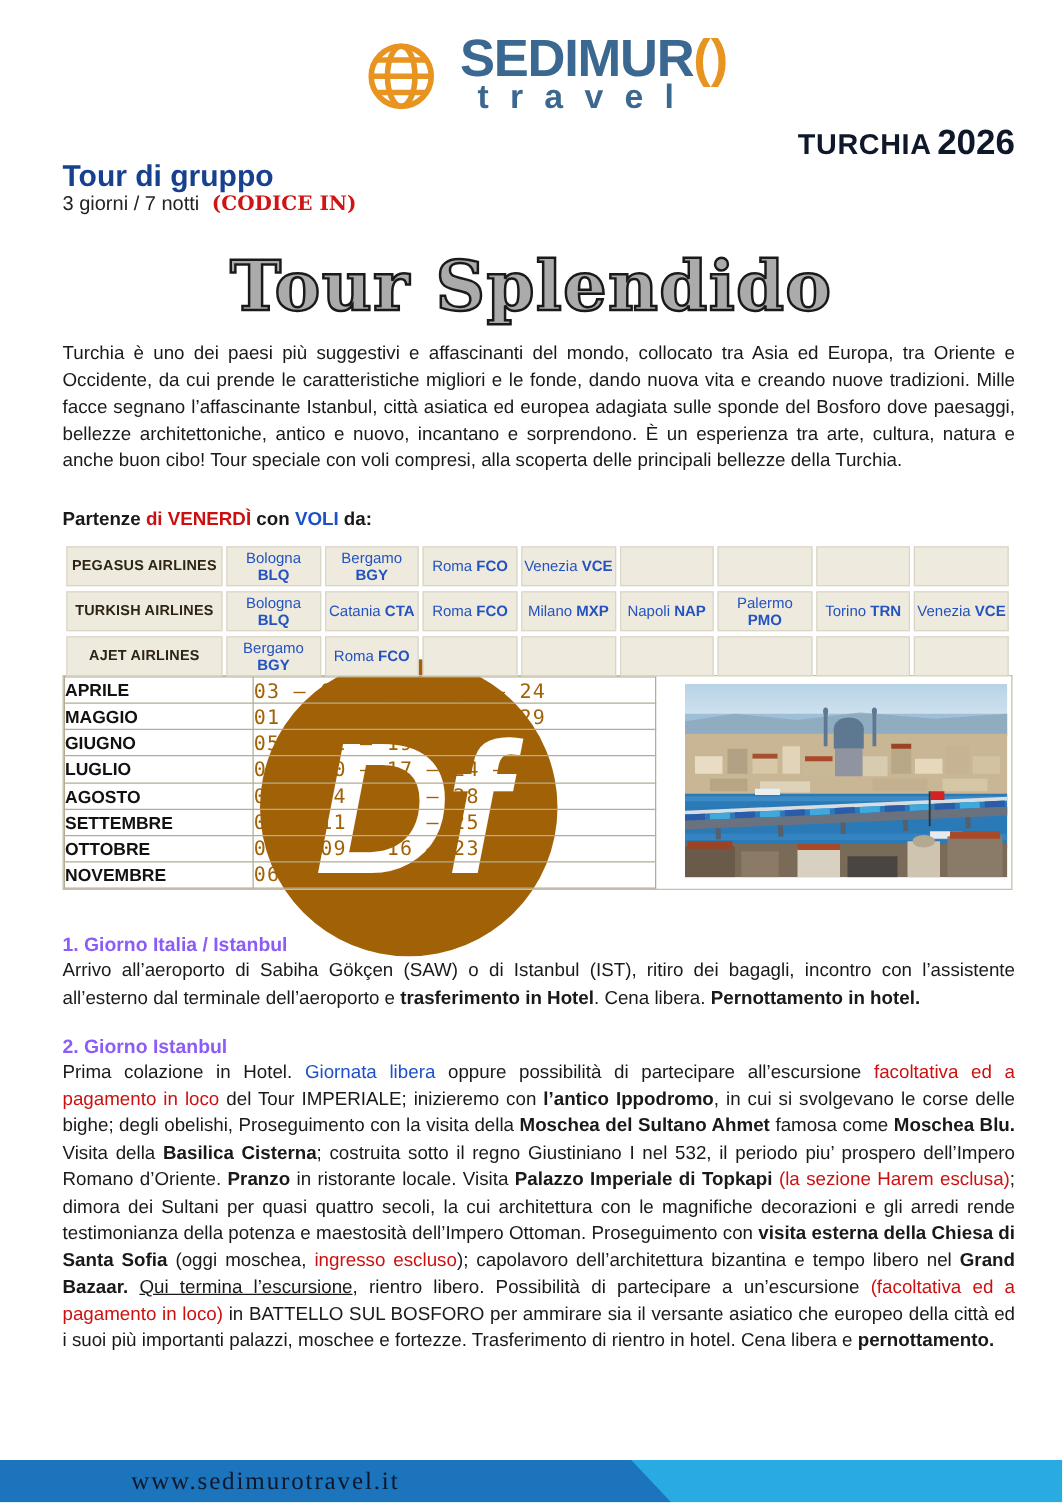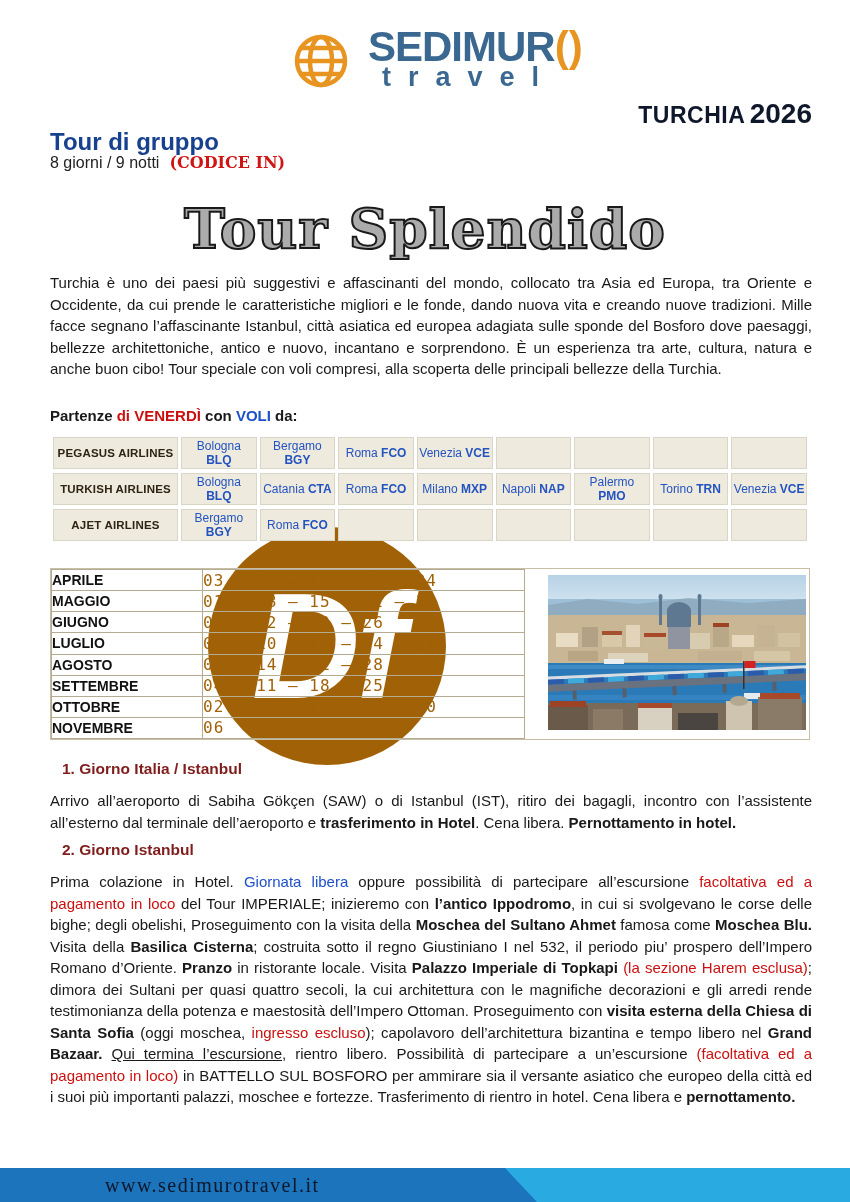--- a/index.html
+++ b/index.html
@@ -40,34 +40,34 @@
                     text-align:center;vertical-align:middle;overflow:hidden;}
   td.al-name{font-size:11.5px;font-weight:bold;color:#2e2414;letter-spacing:0.2px;}
   td.al-city{font-size:12px;color:#2353c0;}
   td.al-city b{font-weight:bold;}
 
   
   .watermark{position:absolute;left:208px;top:527px;width:238px;height:238px;border-radius:50%;
              background:#a16207;display:flex;align-items:center;justify-content:center;
              color:#ffffff;font-weight:bold;font-size:150px;z-index:0;letter-spacing:-4px;font-style:italic;}
   .calendar-box{position:absolute;left:50px;top:540px;width:758px;height:170px;
-                border:1px solid #c6bfa6;z-index:1;margin-top:28px;}
+                border:1px solid #c6bfa6;z-index:1;}
   table.months{position:absolute;left:0;top:0;width:474px;height:170px;
                border-collapse:collapse;table-layout:fixed;}
   table.months td{border:1px solid #b3ac92;height:20px;padding:0;vertical-align:middle;}
   td.m-name{font-size:14px;font-weight:bold;color:#111;padding-left:9px;width:150px;}
   td.m-dates{font-family:"DejaVu Sans Mono",monospace;font-size:16px;color:#a16207;
              padding-left:10px;letter-spacing:1px;}
   .photo{position:absolute;left:497px;top:6px;width:258px;height:155px;overflow:hidden;}
 
   
   .day{position:absolute;left:50px;width:762px;}
   .day-1{top:748px;}
   .day-2{top:829px;}
-  .day h2{margin:12px;font-size:15.5px;font-weight:bold;color:#7f1d1d;}
+  .day h2{margin:0;font-size:15.5px;font-weight:bold;color:#8b5cf6;}
   .day p{margin:0;font-size:15px;line-height:21.5px;text-align:justify;}
 
   
   .footer{position:absolute;left:0;bottom:0;width:850px;height:34px;background:#29abe2;z-index:3;}
   .footer-dark{position:absolute;left:0;top:0;width:100%;height:100%;background:#1b74bc;
                clip-path:polygon(0 0,505px 0,537px 100%,0 100%);}
   .website{position:absolute;left:105px;top:0;height:34px;display:flex;align-items:center;
            font-family:Liberation Serif, serif;font-size:20px;color:#0f172a;letter-spacing:1.5px;}
 </style>
 </head>
@@ -93,21 +93,21 @@
     </div>
   </div>
 
   <div class="edition">
     <span class="ed-word">TURCHIA</span>
     <span class="ed-year">2026</span>
   </div>
 
   <div class="group-label">Tour di gruppo</div>
   <div class="duration-line">
-    <span>8 giorni / 9 notti</span><span class="code">(CODICE IN)</span>
+    <span>3 giorni / 7 notti</span><span class="code">(CODICE IN)</span>
   </div>
   <h1 class="tour-title">Tour Splendido</h1>
   <p class="intro-text">Turchia è uno dei paesi più suggestivi e affascinanti del mondo, collocato tra Asia ed Europa, tra Oriente e Occidente, da cui prende le caratteristiche migliori e le fonde, dando nuova vita e creando nuove tradizioni. Mille facce segnano l’affascinante Istanbul, città asiatica ed europea adagiata sulle sponde del Bosforo dove paesaggi, bellezze architettoniche, antico e nuovo, incantano e sorprendono. È un esperienza tra arte, cultura, natura e anche buon cibo! Tour speciale con voli compresi, alla scoperta delle principali bellezze della Turchia.</p>
 
   <div class="departures-label"><span class="seg-b">Partenze </span><span class="seg-b seg-red">di VENERDÌ</span><span class="seg-b"> con </span><span class="seg-b seg-blue">VOLI</span><span class="seg-b"> da:</span></div>
   <table class="airlines">
     <colgroup>
         <col style="width:125px">
       </colgroup>
     <tbody>

